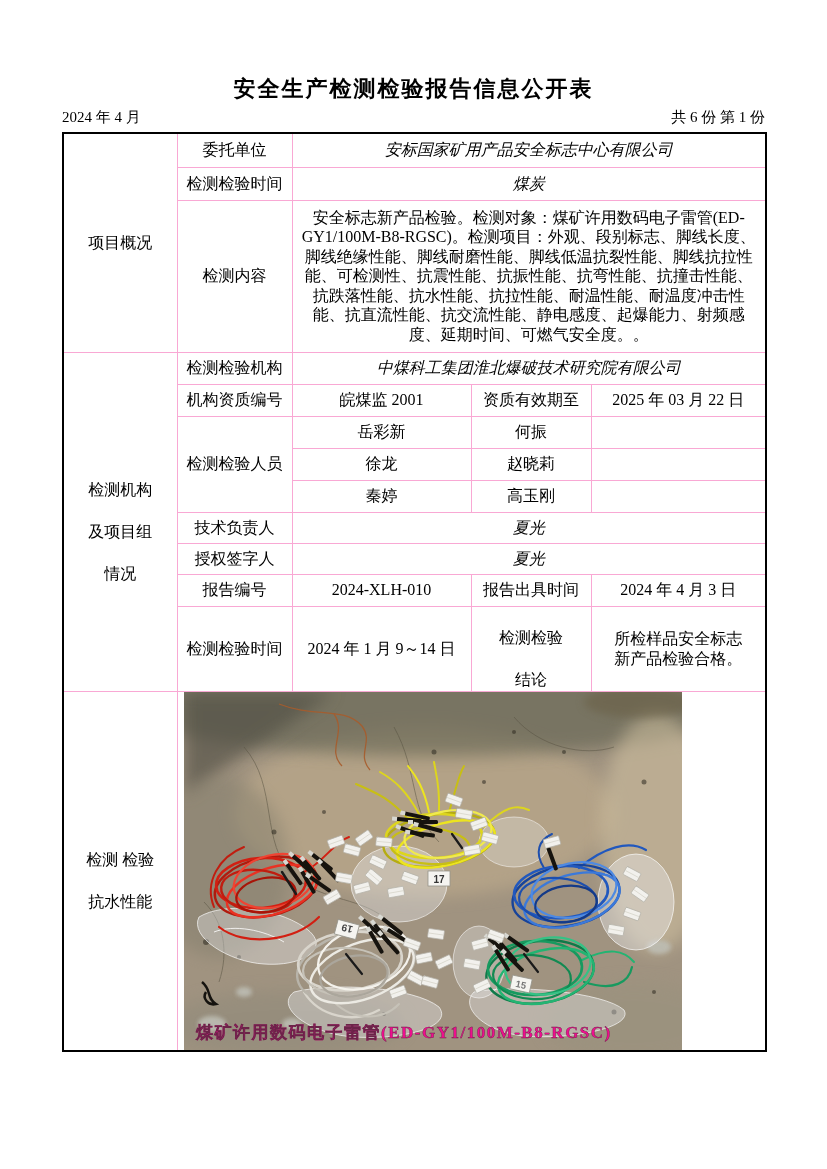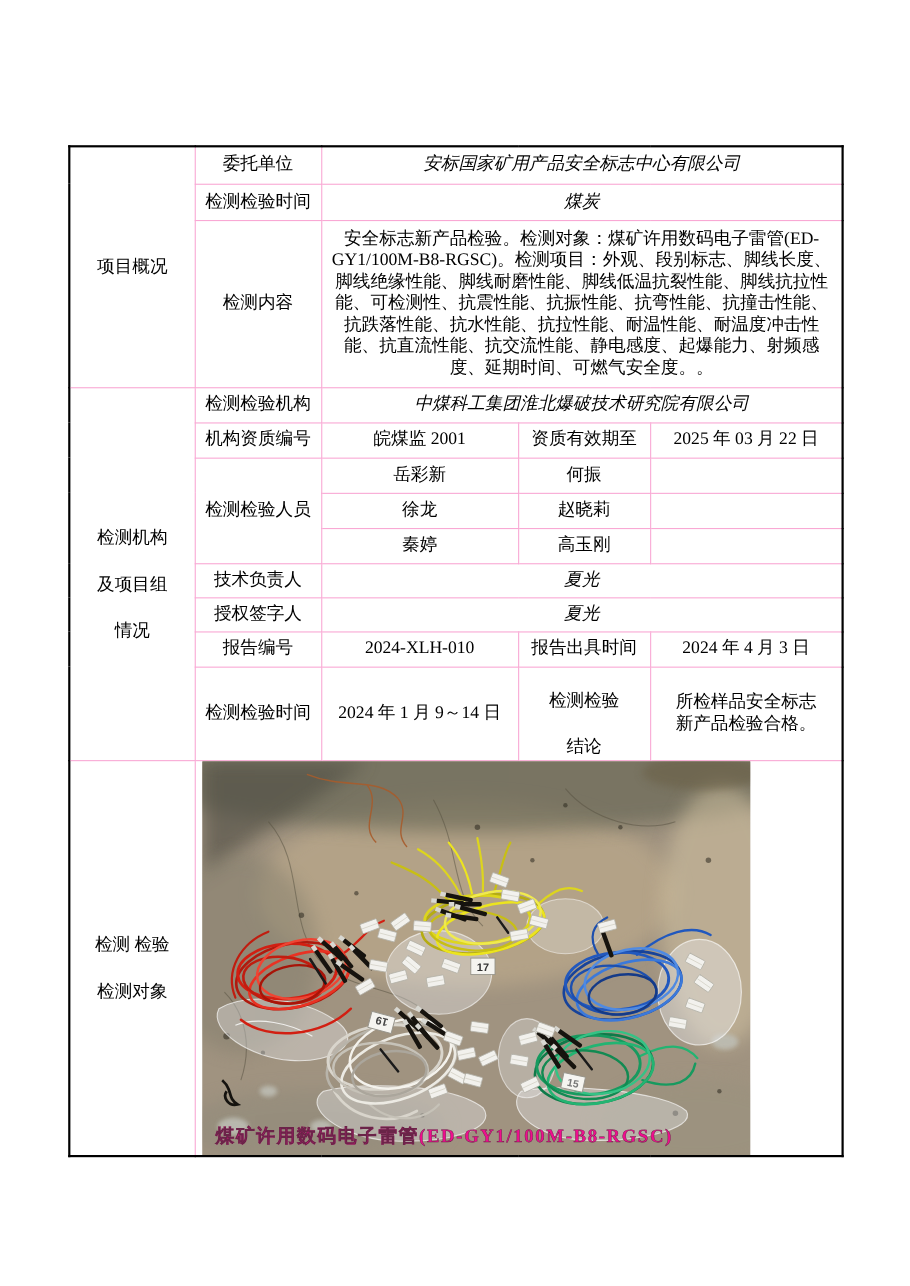--- a/index.html
+++ b/index.html
@@ -23,20 +23,25 @@
   tr.h31{height:31px}tr.h44{height:44px}tr.photo-row{height:326px}
   td.photo-cell{padding:9px 46px 8px 44px;vertical-align:top;margin-left:24px;}
   .photo{width:498px;height:358px;position:relative;background:#a09380;}
   .photo svg{display:block;}
   .lbl-lines div{line-height:22px;margin-top:20px;}
 </style>
 </head>
 <body>
 
 <div class="page">
+  <div class="title">安全生产检测检验报告信息公开表</div>
+  <div class="subhead">
+    <span>2024 年 4 月</span>
+    <span>共 6 份  第 1 份</span>
+  </div>
 
   <table class="report">
     <colgroup>
       <col style="width:114px">
         <col style="width:115px">
         <col style="width:179px">
       <col style="width:120px">
         <col style="width:175px">
     </colgroup>
 
@@ -109,21 +114,21 @@
       </td>
       <td class="conclusion">
         <div>所检样品安全标志</div>
         <div>新产品检验合格。</div>
       </td>
     </tr>
 
     <tr class="photo-row">
       <td class="lbl-lines">
         <div>检测 检验</div>
-        <div>检测对象</div>
+        <div>抗水性能</div>
       </td>
       <td colspan="4" class="photo-cell">
         <div class="photo">
         <svg width="498" height="358" viewBox="0 0 498 358" xmlns="http://www.w3.org/2000/svg">
           <defs>
             <filter id="b8" x="-40%" y="-40%" width="180%" height="180%">
                     <feGaussianBlur stdDeviation="8"></feGaussianBlur>
                   </filter>
             <filter id="b4" x="-40%" y="-40%" width="180%" height="180%">
                     <feGaussianBlur stdDeviation="4"></feGaussianBlur>

